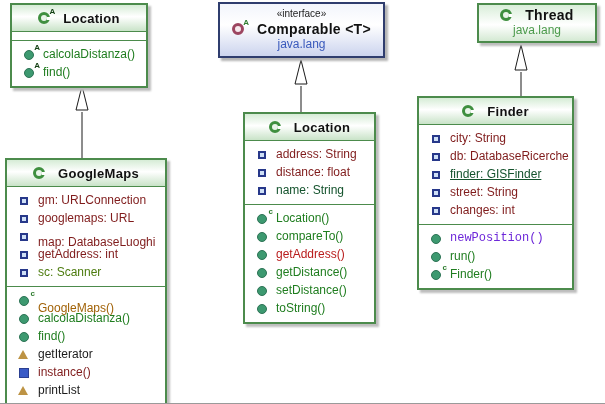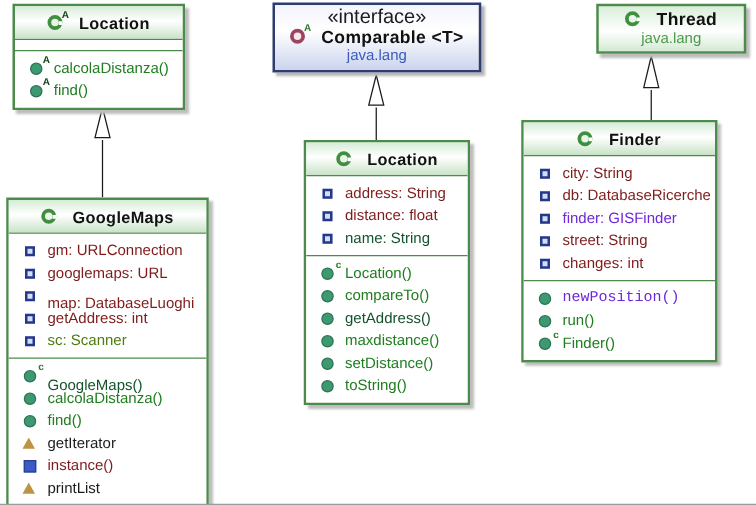--- a/index.html
+++ b/index.html
@@ -11,21 +11,21 @@
   .class-box{position:absolute;z-index:1;box-sizing:border-box;background:#fff;}
   .theme-green{border:2px solid #4c8b4c;box-shadow:3px 3px 2px #bdbdbd;}
   .theme-blue{border:2px solid #2f3d6e;box-shadow:3px 3px 2px #b5b5b5;
               background:linear-gradient(180deg,#f3f5fc 0%,#ffffff 40%,#ccd4ee 100%);}
   .theme-green:not(.simple) .box-header{background:linear-gradient(180deg,#d6ecd6 0%,#ffffff 45%,#c9e3c8 100%);height:26px;}
   .simple.theme-green{background:linear-gradient(180deg,#d9eed9 0%,#ffffff 55%,#d4e9d3 100%);padding:2px 0 3px;}
   .simple.theme-blue{padding:3px 0 4px;}
 
   .box-header{display:flex;flex-direction:column;justify-content:center;align-items:center;}
   .title-row{display:flex;align-items:center;gap:5px;}
-  .stereotype{font-size:16px;color:#1c1c1c;line-height:14px;}
+  .stereotype{font-size:10px;color:#1c1c1c;line-height:14px;}
   .class-title{font-weight:bold;font-size:13px;color:#111;letter-spacing:.3px;}
   .simple .class-title{font-size:14px;}
   .package-label{font-size:12px;line-height:15px;}
 
   .compartment{border-top:1px solid #4c8b4c;background:#fff;padding:4px 0 5px;}
   .compartment.empty{padding:0;height:8px;}
   .member-row{display:flex;align-items:center;height:18px;padding-left:11px;font-size:12px;white-space:nowrap;}
   .member-text{line-height:18px;}
 
   .m-icon{position:relative;display:inline-block;width:14px;height:13px;flex:0 0 14px;margin-right:6px;}
@@ -147,21 +147,21 @@
         <div class="member-row">
           <span class="m-icon icon-field-icon"></span>
           <span class="member-text" style="color: #4d7c0f;">sc: Scanner</span>
         </div>
       </div>
       <div class="compartment methods">
         <div class="member-row">
           <span class="m-icon icon-constructor-icon">
             <i class="icon-sup sup-green">c</i>
           </span>
-          <span class="member-text" style="color: #14532d; margin-top: 16px;">GoogleMaps()</span>
+          <span class="member-text" style="color: #a16207; margin-top: 16px;">GoogleMaps()</span>
         </div>
         <div class="member-row">
           <span class="m-icon icon-method-icon"></span>
           <span class="member-text" style="color: rgb(31, 125, 31);">calcolaDistanza()</span>
         </div>
         <div class="member-row">
           <span class="m-icon icon-method-icon"></span>
           <span class="member-text" style="color: rgb(31, 125, 31);">find()</span>
         </div>
         <div class="member-row">
@@ -205,25 +205,25 @@
             <i class="icon-sup sup-green">c</i>
           </span>
           <span class="member-text" style="color: rgb(31, 125, 31);">Location()</span>
         </div>
         <div class="member-row">
           <span class="m-icon icon-method-icon"></span>
           <span class="member-text" style="color: rgb(31, 125, 31);">compareTo()</span>
         </div>
         <div class="member-row">
           <span class="m-icon icon-method-icon"></span>
-          <span class="member-text" style="color: #14532d;">getAddress()</span>
-        </div>
-        <div class="member-row">
-          <span class="m-icon icon-method-icon"></span>
-          <span class="member-text" style="color: rgb(31, 125, 31);">maxdistance()</span>
+          <span class="member-text" style="color: #b91c1c;">getAddress()</span>
+        </div>
+        <div class="member-row">
+          <span class="m-icon icon-method-icon"></span>
+          <span class="member-text" style="color: rgb(31, 125, 31);">getDistance()</span>
         </div>
         <div class="member-row">
           <span class="m-icon icon-method-icon"></span>
           <span class="member-text" style="color: rgb(31, 125, 31);">setDistance()</span>
         </div>
         <div class="member-row">
           <span class="m-icon icon-method-icon"></span>
           <span class="member-text" style="color: rgb(31, 125, 31);">toString()</span>
         </div>
       </div>
@@ -239,21 +239,21 @@
         <div class="member-row">
           <span class="m-icon icon-field-icon"></span>
           <span class="member-text" style="color: rgb(127, 27, 27);">city: String</span>
         </div>
         <div class="member-row">
           <span class="m-icon icon-field-icon"></span>
           <span class="member-text" style="color: rgb(127, 27, 27);">db: DatabaseRicerche</span>
         </div>
         <div class="member-row">
           <span class="m-icon icon-field-icon"></span>
-          <span class="member-text" style="color: #6d28d9;">finder: GISFinder</span>
+          <span class="member-text" style="color: #14532d; text-decoration: underline;">finder: GISFinder</span>
         </div>
         <div class="member-row">
           <span class="m-icon icon-field-icon"></span>
           <span class="member-text" style="color: rgb(127, 27, 27);">street: String</span>
         </div>
         <div class="member-row">
           <span class="m-icon icon-field-icon"></span>
           <span class="member-text" style="color: rgb(127, 27, 27);">changes: int</span>
         </div>
       </div>

